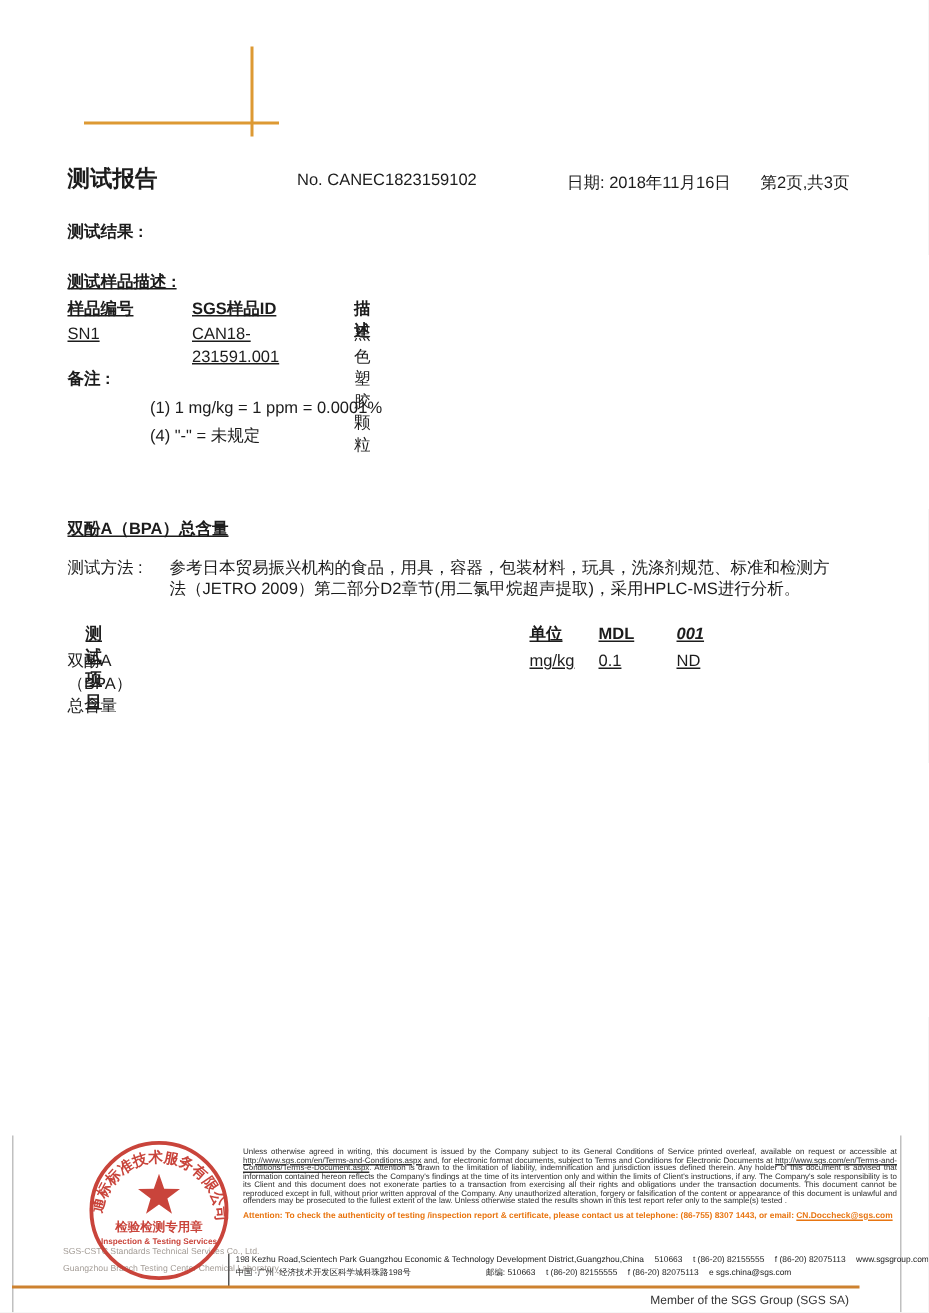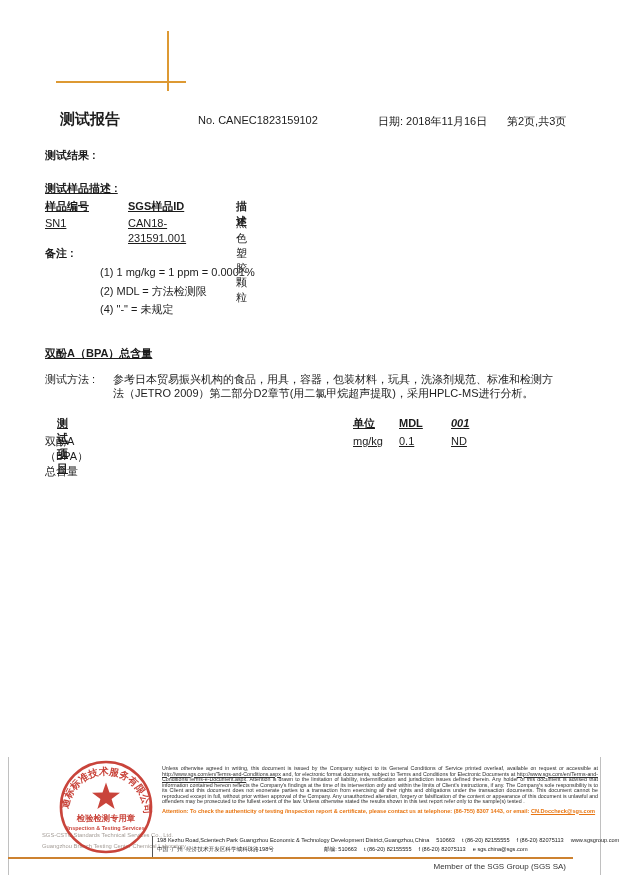--- a/index.html
+++ b/index.html
@@ -36,42 +36,41 @@
   .stamp { opacity:0.92; }
 </style>
 </head>
 <body>
 
 <div class="page">
 
   <div class="abs logo-hline" style="left:56px; top:81px; width:130px;"></div>
   <div class="abs logo-vline" style="left:167px; top:31px; height:60px;"></div>
 
-  <div class="abs doc-title" style="left:60px; top:110px;font-family:Liberation Serif, serif;">测试报告</div>
+  <div class="abs doc-title" style="left:45px; top:110px;font-family:Liberation Serif, serif;">测试报告</div>
   <div class="abs hdr-txt" style="left:198px; top:114px;">No. CANEC1823159102</div>
   <div class="abs hdr-txt" style="left:378px; top:114px;">日期: 2018年11月16日</div>
   <div class="abs hdr-txt" style="left:507px; top:114px;">第2页,共3页</div>
 
   <div class="abs body-txt b" style="left:45px; top:148px;">测试结果 :</div>
 
   <div class="abs body-txt b u" style="left:45px; top:181px;">测试样品描述 :</div>
 
   <div class="abs body-txt" style="left:0; top:199px;">
     <span class="abs cell-c b" style="left:45px; width:85px;">样品编号</span>
     <span class="abs cell-c b" style="left:128px; width:88px;">SGS样品ID</span>
     <span class="abs b" style="left:236px;">描述</span>
     <span class="abs cell-c" style="left:45px; top:17px; width:85px;">SN1</span>
     <span class="abs cell-c" style="left:128px; top:17px; width:88px;">CAN18-231591.001</span>
     <span class="abs" style="left:236px; top:17px;">黑色塑胶颗粒</span>
   </div>
 
   <div class="abs body-txt b" style="left:45px; top:246px;">备注 :</div>
   <div class="abs body-txt remarks" style="left:100px; top:263px;">
     <div>(1) 1 mg/kg = 1 ppm = 0.0001%</div>
-    <div>(2) MDL = 方法检测限</div>
     <div>(4) "-" = 未规定</div>
   </div>
 
   <div class="abs body-txt b u" style="left:45px; top:346px;">双酚A（BPA）总含量</div>
 
   <div class="abs body-txt" style="left:45px; top:372px;">测试方法 :</div>
   <div class="abs body-txt method-text" style="left:113px; top:372px;">参考日本贸易振兴机构的食品，用具，容器，包装材料，玩具，洗涤剂规范、标准和检测方法（JETRO 2009）第二部分D2章节(用二氯甲烷超声提取)，采用HPLC-MS进行分析。</div>
 
   <div class="abs body-txt" style="left:0; top:416px;">
     <span class="abs b u" style="left:57px;">测试项目</span>

